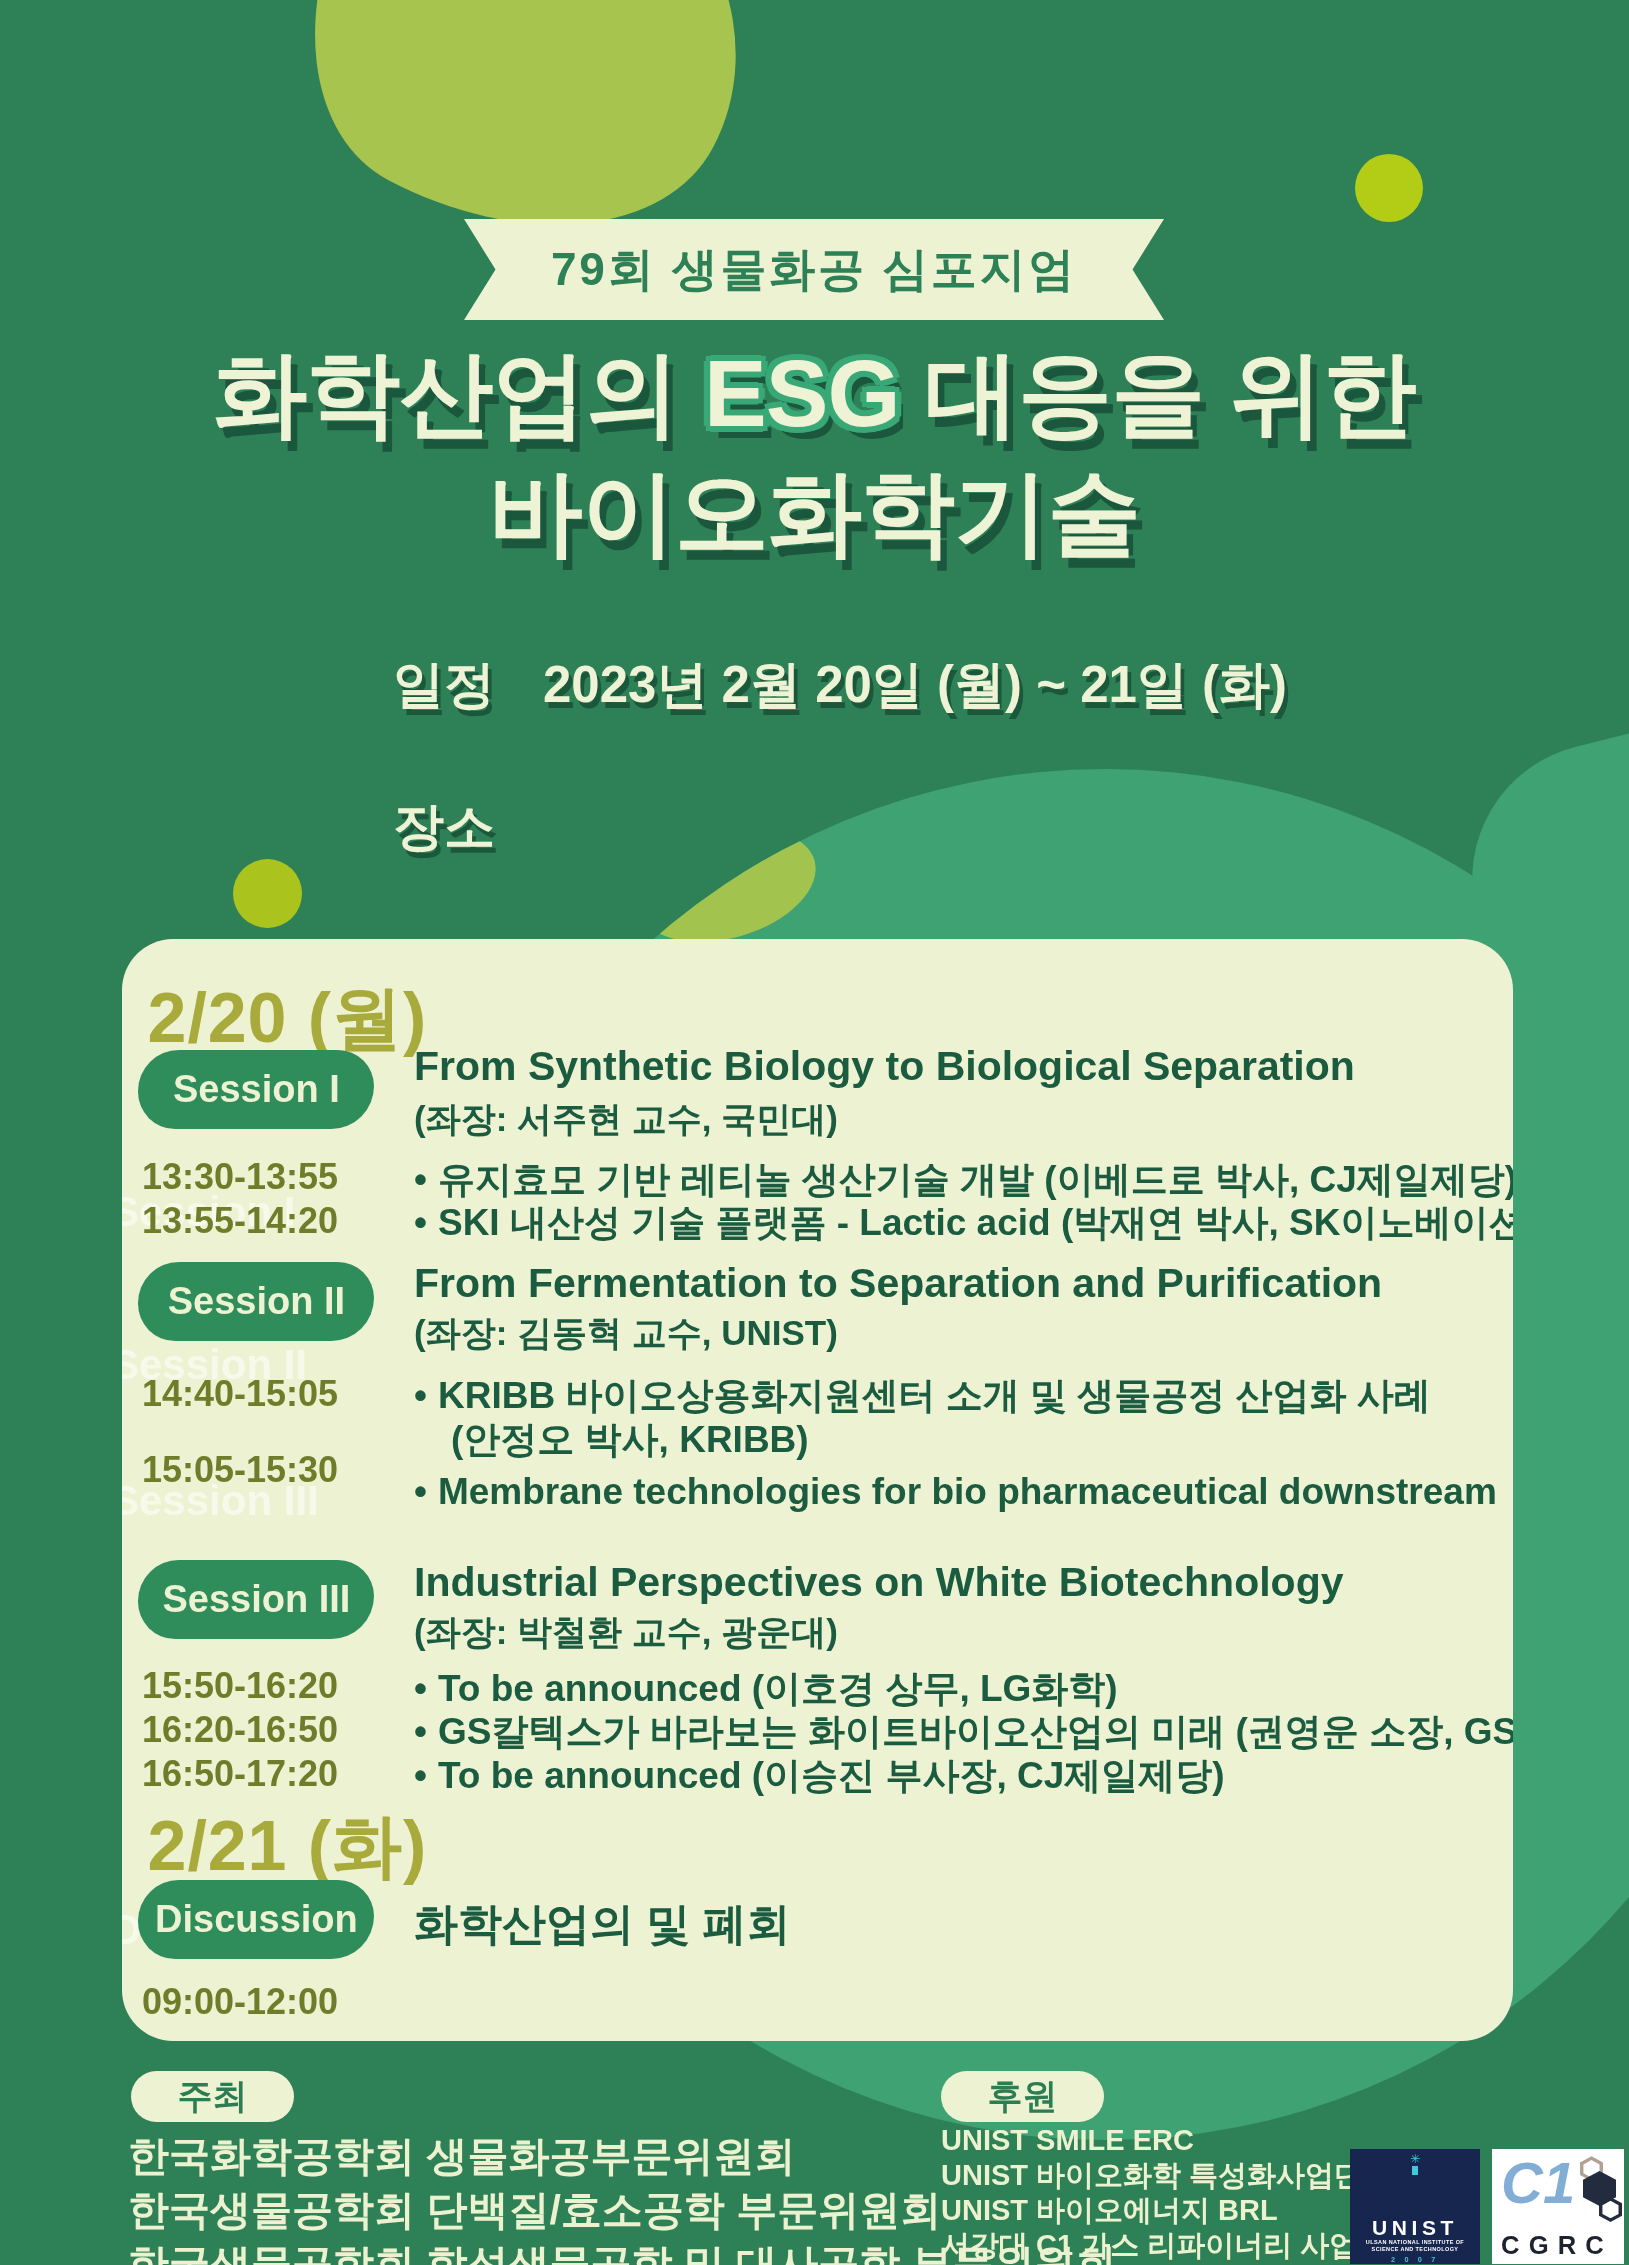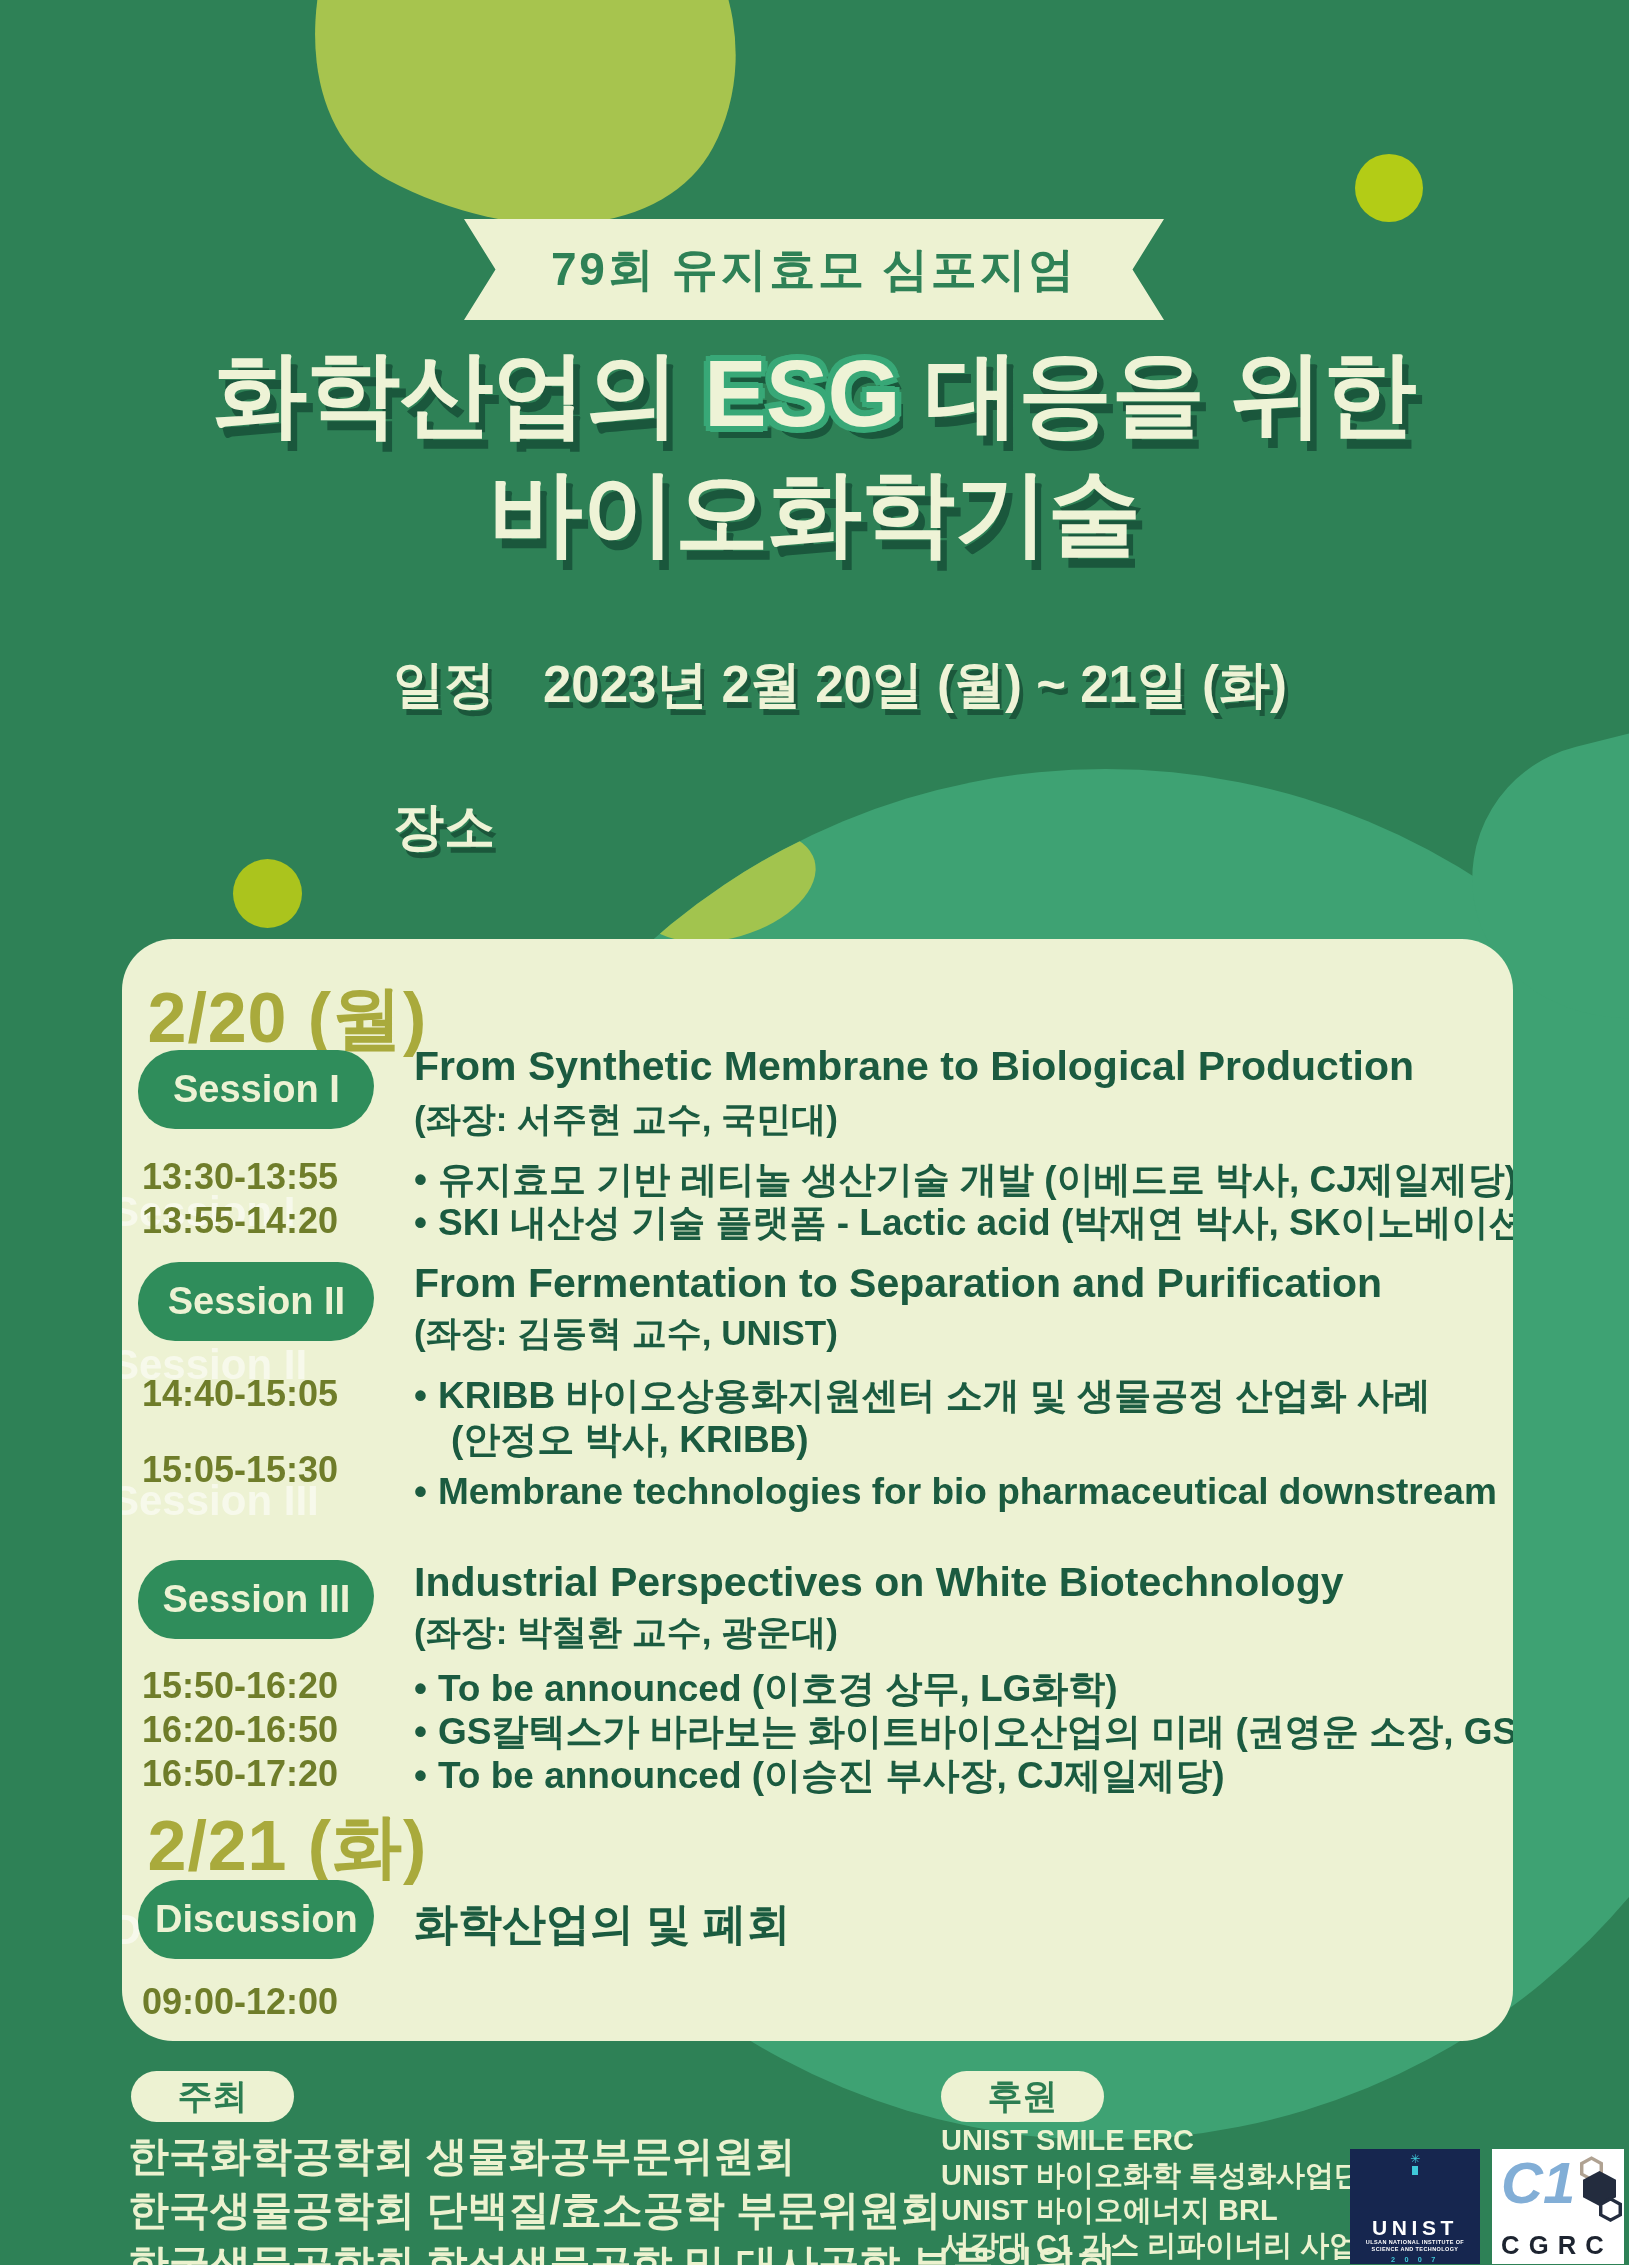--- a/index.html
+++ b/index.html
@@ -91,21 +91,21 @@
   <div class="blob-tl"></div>
   <div class="dot-tr"></div>
   <div class="dot-l"></div>
   <div class="globe">
     <div class="globe-patch"></div>
     <div class="globe-patch2"></div>
   </div>
   <div class="blob-r"></div>
 
   <div class="ribbon">
-    <span class="ribbon-text">79회 유지효모 심포지엄</span>
+    <span class="ribbon-text">79회 생물화공 심포지엄</span>
   </div>
 
   <div class="title">
     <div><span>화학산업의 </span><span class="esg">ESG</span><span> 대응을 위한</span></div>
     <div>바이오화학기술</div>
   </div>
 
   <div class="info">
     <div class="info-row">
       <span class="info-label">일정</span>
@@ -119,21 +119,21 @@
   <div class="card">
 
     <div class="watermark" style="top:249px">Session I</div>
     <div class="watermark" style="top:402px">Session II</div>
     <div class="watermark" style="top:538px">Session III</div>
     <div class="watermark" style="top:967px">Discussion</div>
 
     <div class="day-header" style="top:33px">2/20 (월)</div>
 
     <div class="pill" style="top:111px">Session I</div>
-    <div class="session-title" style="top:104px">From Synthetic Membrane to Biological Production</div>
+    <div class="session-title" style="top:104px">From Synthetic Biology to Biological Separation</div>
     <div class="chair" style="top:157px">(좌장: 서주현 교수, 국민대)</div>
     <div class="time" style="top:217px">13:30-13:55</div>
     <div class="item-line" style="top:216px"><span class="bullet">•</span><span>유지효모 기반 레티놀 생산기술 개발 (이베드로 박사, CJ제일제당)</span></div>
     <div class="time" style="top:261px">13:55-14:20</div>
     <div class="item-line" style="top:259px"><span class="bullet">•</span><span>SKI 내산성 기술 플랫폼 - Lactic acid (박재연 박사, SK이노베이션)</span></div>
 
     <div class="pill" style="top:323px">Session II</div>
     <div class="session-title" style="top:321px">From Fermentation to Separation and Purification</div>
     <div class="chair" style="top:371px">(좌장: 김동혁 교수, UNIST)</div>
     <div class="time" style="top:434px">14:40-15:05</div>

